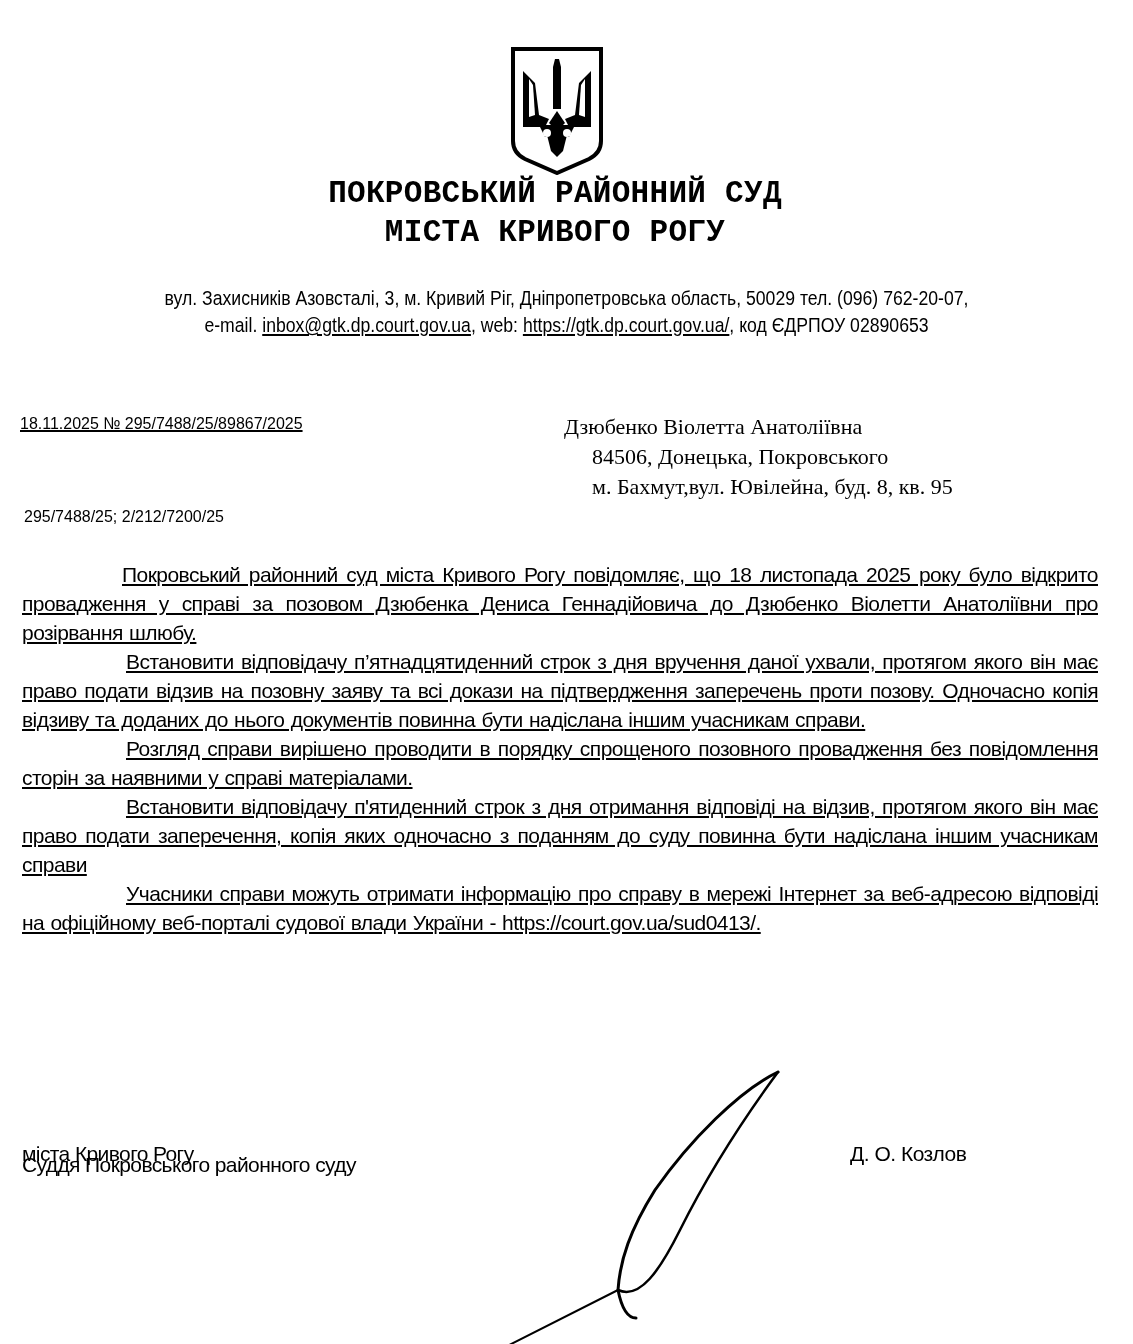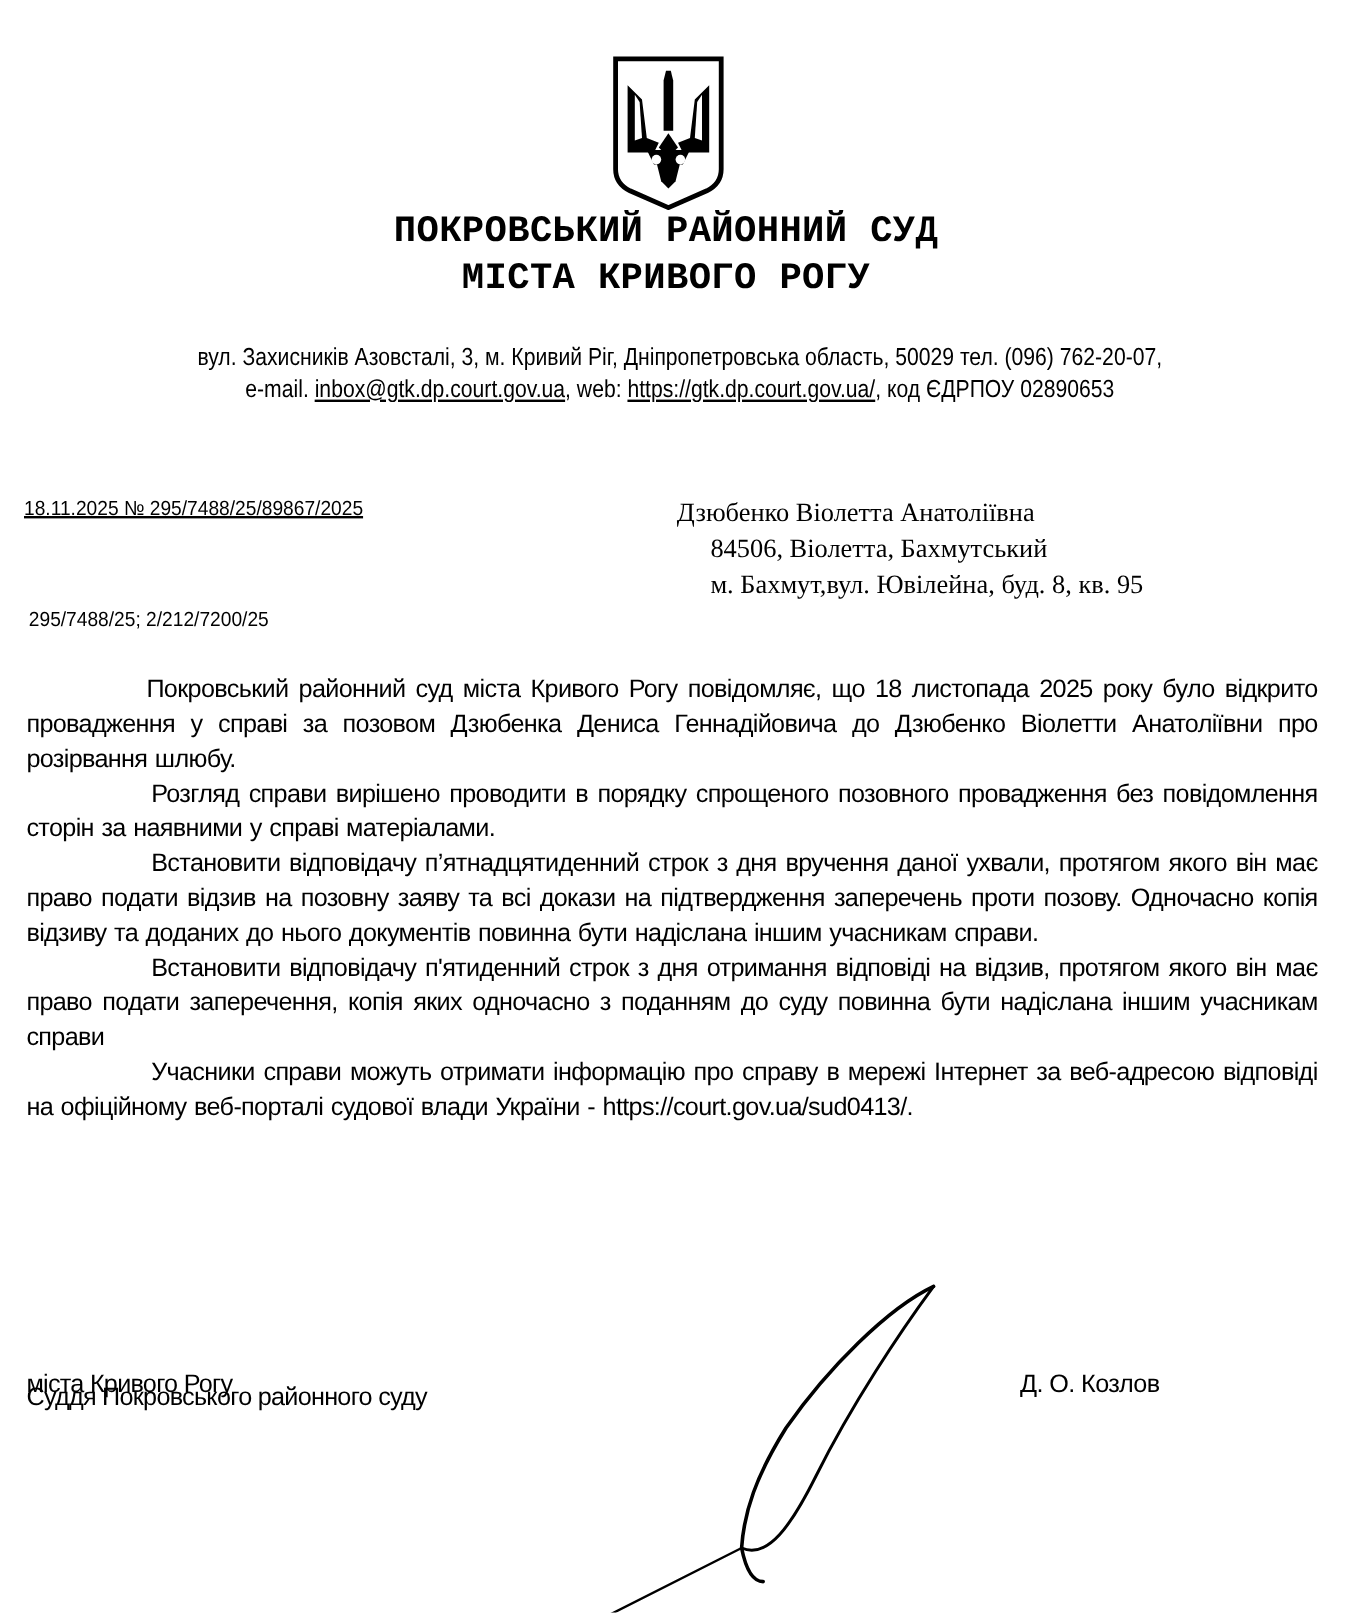--- a/index.html
+++ b/index.html
@@ -37,20 +37,21 @@
     font-family: "Liberation Sans", sans-serif; font-size: 17px;
     transform-origin: left; transform: scaleX(0.94);
   }
   .addr { font-size: 22px; line-height: 29px; font-family: "Liberation Serif", serif; }
   #addr-name { left: 564px; top: 412px; text-align: center; }
   #addr-line1 { left: 592px; top: 442px; }
   #addr-line2 { left: 592px; top: 472px; text-align: center; }
   #body {
     left: 22px; top: 560px; width: 1076px;
     font-family: "Liberation Sans Narrow", "Liberation Sans", sans-serif;
+    text-decoration: underline;
   }
   #body p {
     margin: 0; font-size: 21px; line-height: 29px; text-align: justify;
     text-indent: 104px; letter-spacing: -0.55px; word-spacing: 1px;
   }
   #body p.first { text-indent: 100px; }
   .sig-left {
     left: 22px; font-size: 21px; line-height: 29px;
     font-family: "Liberation Sans", sans-serif; letter-spacing: -0.6px;
   }
@@ -93,27 +94,27 @@
   <span>e-mail.</span>
   <u>inbox@gtk.dp.court.gov.ua</u>,
   <span>web:</span>
   <u>https://gtk.dp.court.gov.ua/</u><span>, код ЄДРПОУ 02890653</span>
 </div>
 
 <div id="ref-line" class="abs">18.11.2025 № 295/7488/25/89867/2025</div>
 <div id="case-nums" class="abs">295/7488/25; 2/212/7200/25</div>
 
 <div id="addr-name" class="abs addr">Дзюбенко Віолетта Анатоліївна</div>
-<div id="addr-line1" class="abs addr">84506, Віолетта, Бахмутський</div>
+<div id="addr-line1" class="abs addr">84506, Донецька, Покровського</div>
 <div id="addr-line2" class="abs addr">м. Бахмут,вул. Ювілейна, буд. 8, кв. 95</div>
 
 <div id="body" class="abs">
   <p class="first">Покровський районний суд міста Кривого Рогу повідомляє, що 18 листопада 2025 року було відкрито провадження у справі за позовом Дзюбенка Дениса Геннадійовича до Дзюбенко Віолетти Анатоліївни про розірвання шлюбу.</p>
+  <p>Встановити відповідачу п’ятнадцятиденний строк з дня вручення даної ухвали, протягом якого він має право подати відзив на позовну заяву та всі докази на підтвердження заперечень проти позову. Одночасно копія відзиву та доданих до нього документів повинна бути надіслана іншим учасникам справи.</p>
   <p>Розгляд справи вирішено проводити в порядку спрощеного позовного провадження без повідомлення сторін за наявними у справі матеріалами.</p>
-  <p>Встановити відповідачу п’ятнадцятиденний строк з дня вручення даної ухвали, протягом якого він має право подати відзив на позовну заяву та всі докази на підтвердження заперечень проти позову. Одночасно копія відзиву та доданих до нього документів повинна бути надіслана іншим учасникам справи.</p>
   <p>Встановити відповідачу п'ятиденний строк з дня отримання відповіді на відзив, протягом якого він має право подати заперечення, копія яких одночасно з поданням до суду повинна бути надіслана іншим учасникам справи</p>
   <p>Учасники справи можуть отримати інформацію про справу в мережі Інтернет за веб-адресою відповіді на офіційному веб-порталі судової влади України - https://court.gov.ua/sud0413/.</p>
 </div>
 
 <div id="judge-title1" class="abs sig-left">Суддя Покровського районного суду</div>
 <div id="judge-title2" class="abs sig-left">міста Кривого Рогу</div>
 <div id="judge-name" class="abs">Д. О. Козлов</div>
 
 <svg id="signature" class="abs" viewBox="0 0 360 284">
   <path d="M338 12 C300 30 250 80 215 130 C190 170 180 200 178 230 C182 250 188 258 196 258" fill="none" stroke="#000" stroke-width="3" stroke-linecap="round"></path>

